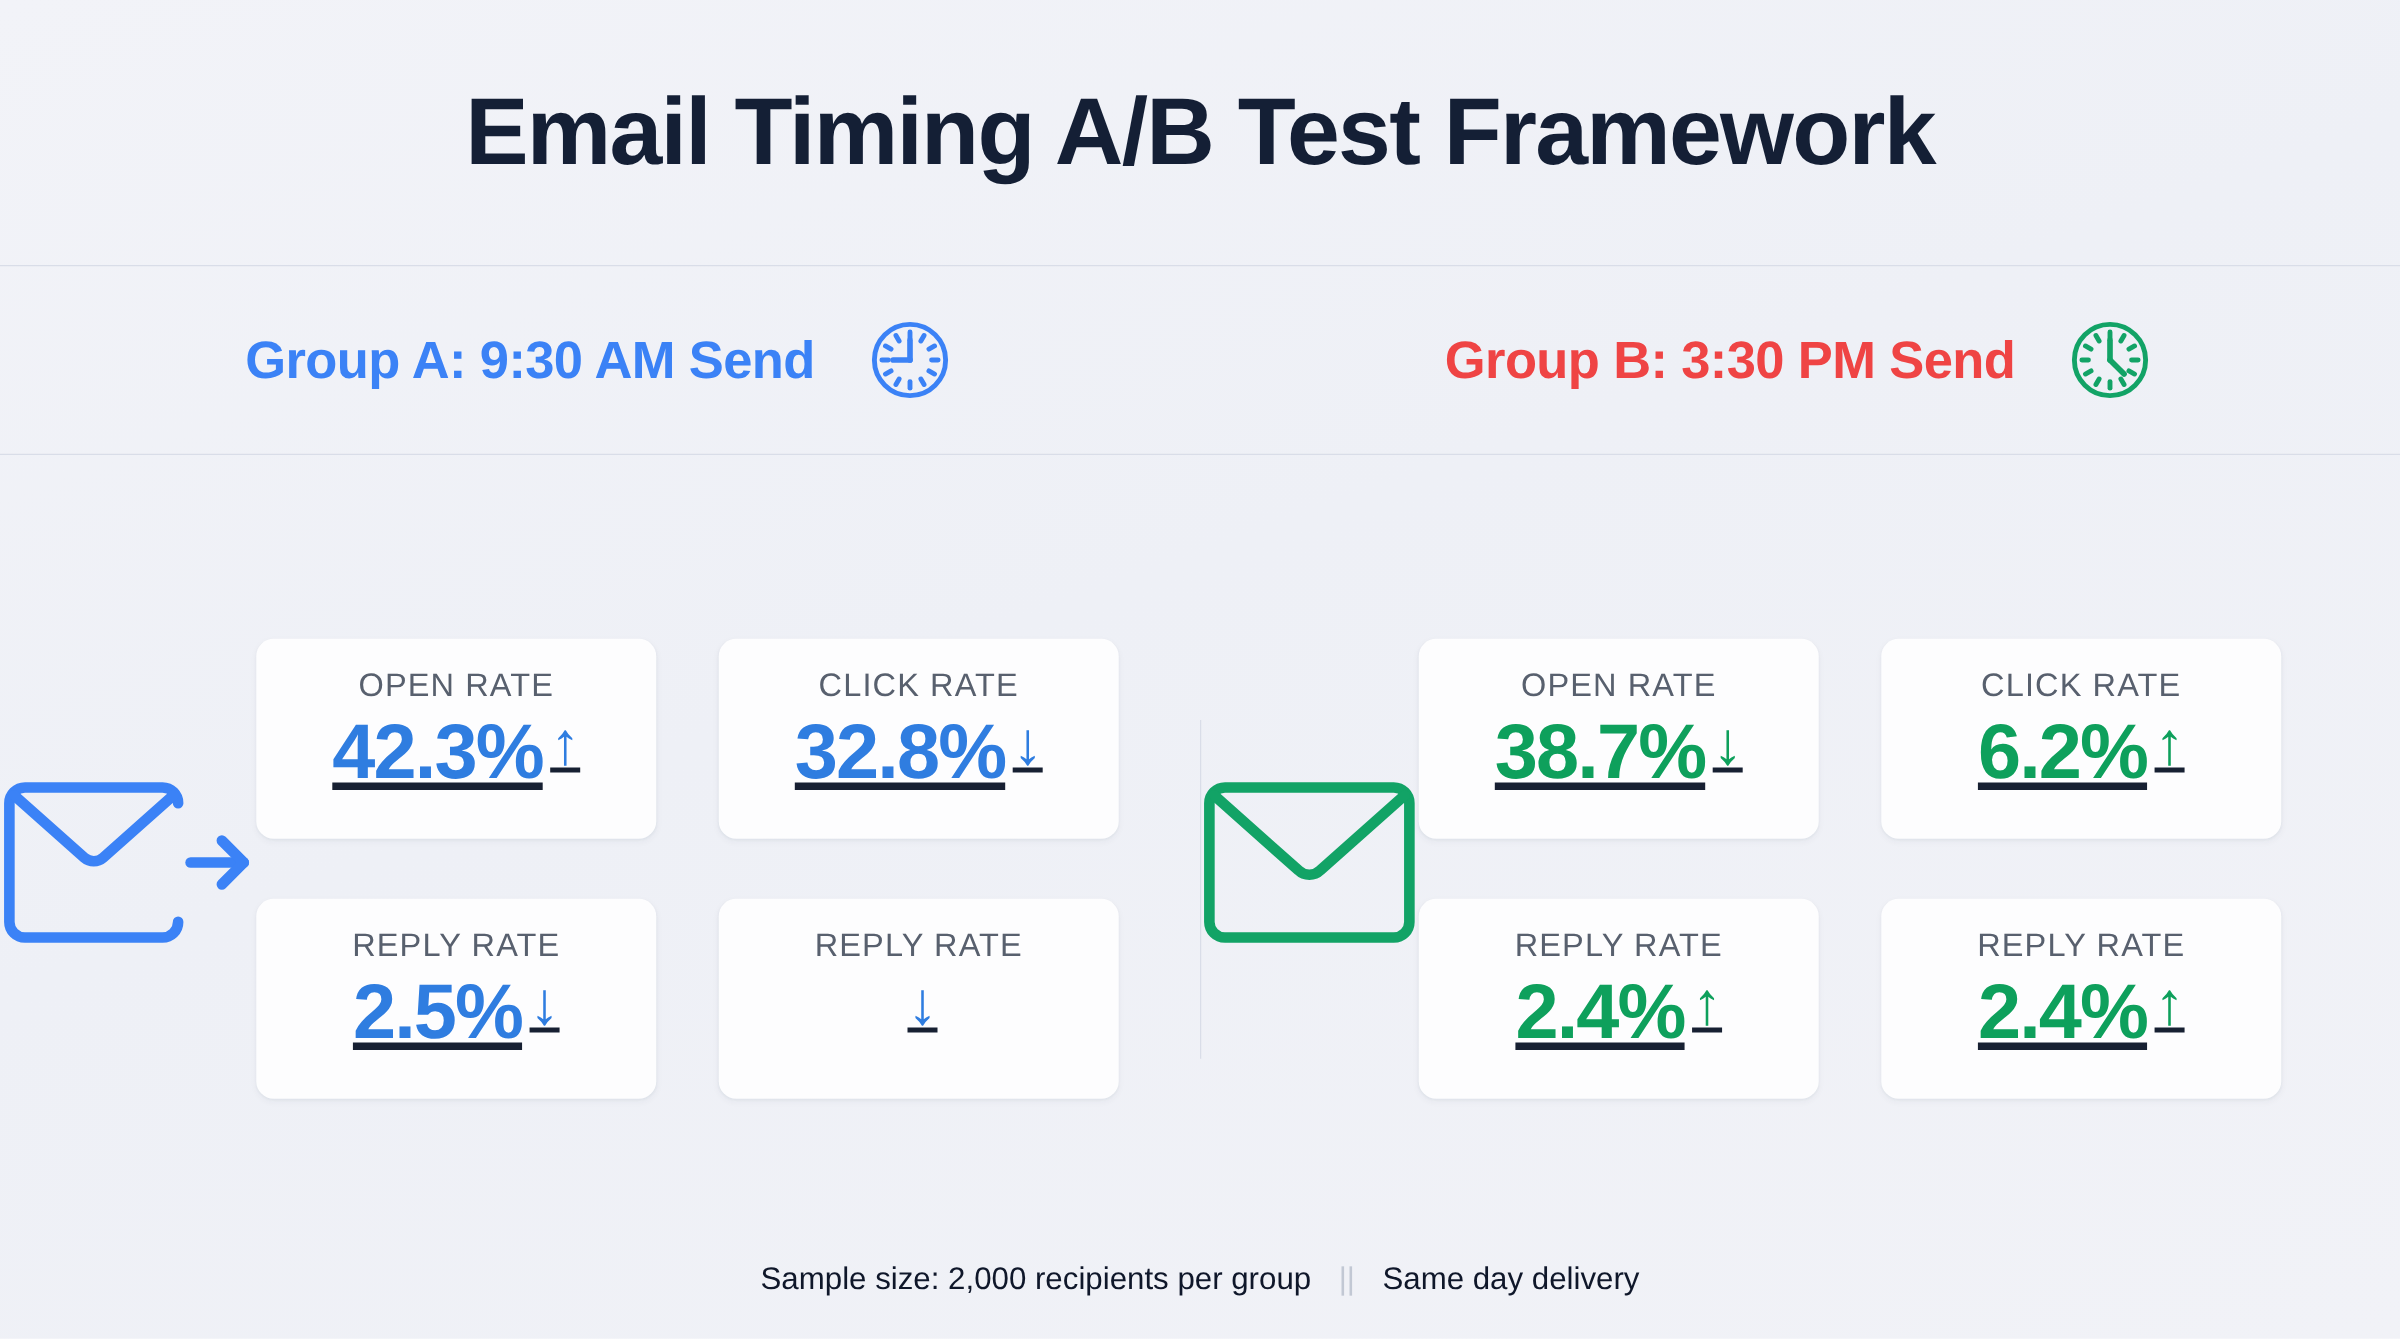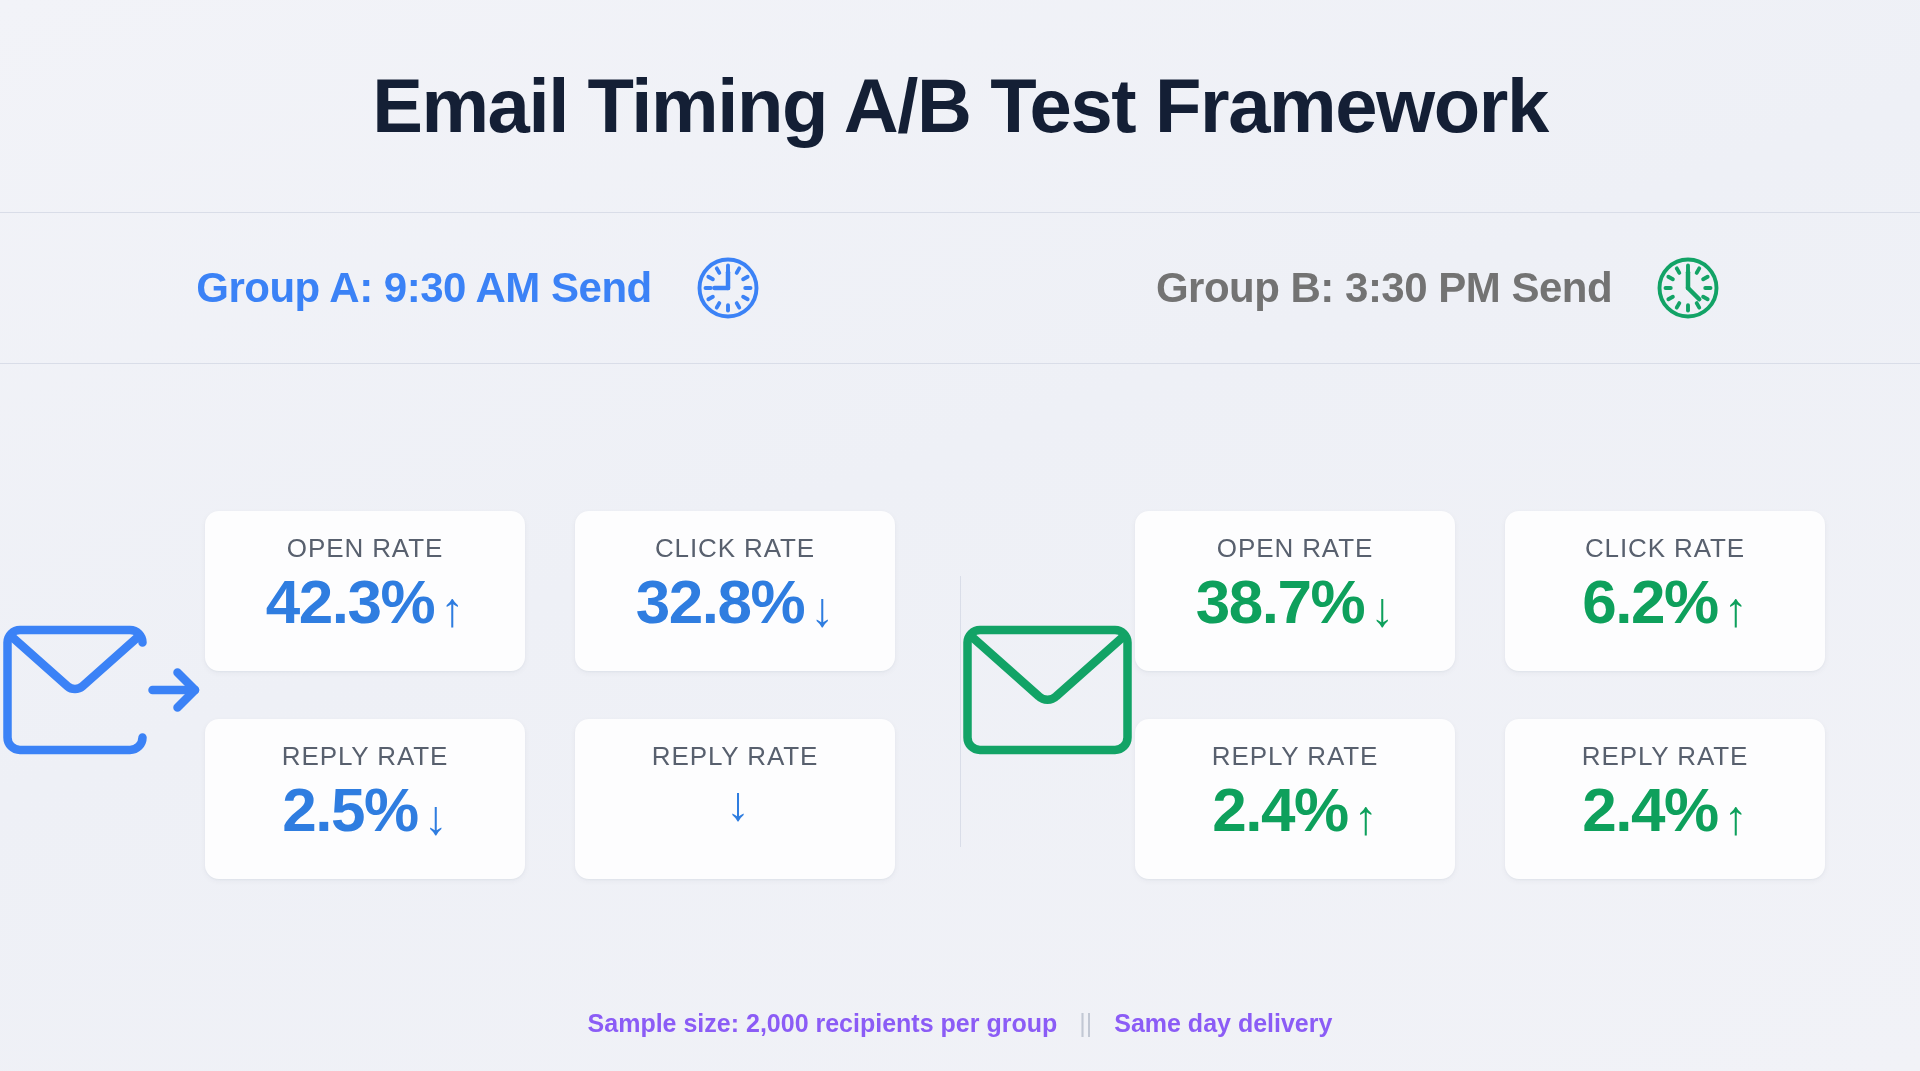--- a/index.html
+++ b/index.html
@@ -65,21 +65,21 @@
     gap: 40px;
   }
   .group-title {
     font-size: 42px;
     font-weight: 700;
     letter-spacing: -0.5px;
     line-height: 1;
     white-space: nowrap;
   }
   .group-a .group-title { color: #3b82f6; }
-  .group-b .group-title { color: #737373; }
+  .group-b .group-title { color: #ef4444; }
 
   
   .body-row {
     flex: 1 1 auto;
     display: flex;
     position: relative;
     padding-top: 40px;
   }
   .col {
     width: 50%;
@@ -127,24 +127,25 @@
   .card-label {
     font-size: 26px;
     font-weight: 400;
     letter-spacing: 0.9px;
     color: #58606e;
     text-transform: uppercase;
     line-height: 1;
   }
   .card-value-row {
     display: flex;
-    align-items: flex-end;
+    align-items: flex-start;
     justify-content: center;
     margin-top: 10px;
     line-height: 1;
+    text-decoration: underline;
   }
   .card-value {
     font-size: 62px;
     font-weight: 700;
     letter-spacing: -1.5px;
     line-height: 1;
   }
   .card-arrow {
     font-size: 48px;
     font-weight: 400;
@@ -160,22 +161,22 @@
   .footer {
     height: 96px;
     display: flex;
     align-items: center;
     justify-content: center;
     gap: 0;
     flex: 0 0 auto;
   }
   .footer-item {
     font-size: 25px;
-    color: #8b5cf6;
-    font-weight: 700;
+    color: #0f172a;
+    font-weight: 400;
     white-space: nowrap;
     padding: 0 22px;
   }
   .footer-sep {
     color: #c2c8d4;
     font-size: 25px;
     font-weight: 300;
   }
 
   svg { display: block; }

